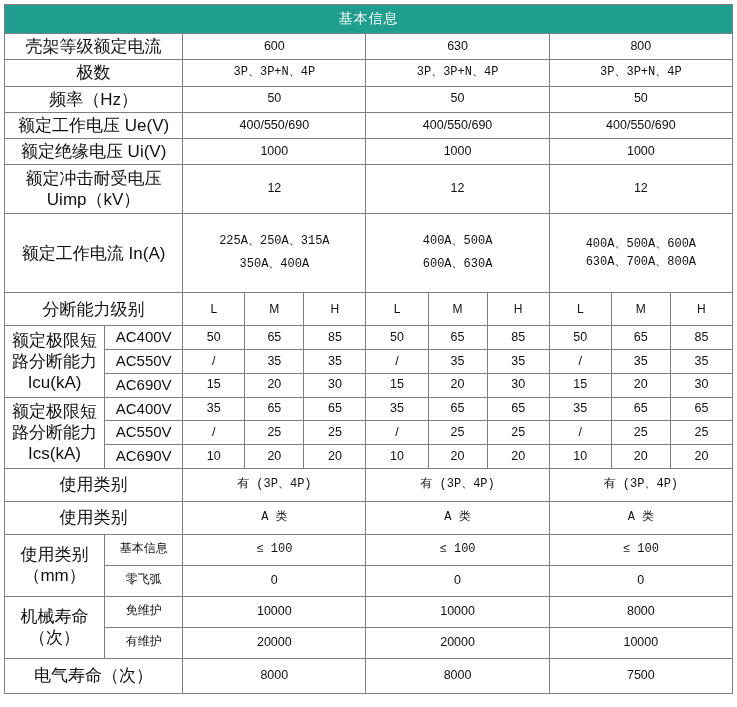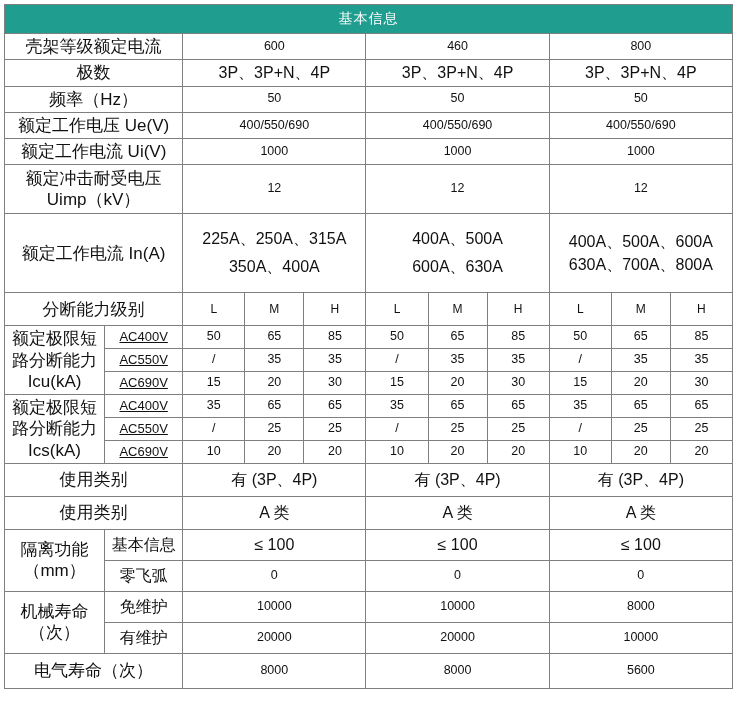--- a/index.html
+++ b/index.html
@@ -42,29 +42,29 @@
     height: 24px;
     border: 1px solid #1f9e8f;
   }
   .rowlabel {
     font-size: 17px;
   }
   .multiline {
     line-height: 1.5;
   }
   .small {
-    font-size: 16px;
+    font-size: 12px;
+    font-family: Liberation Mono, monospace;
   }
   .lvl {
     font-size: 12px;
   }
   .vcode {
-    font-size: 13px;
+    font-size: 15px;
     letter-spacing: 0px;
-    text-decoration: underline;
   }
   .num {
     font-size: 12.5px;
   }
   .nowrap { white-space: nowrap; }
 </style>
 </head>
 <body>
 
 <div id="sheet">
@@ -83,21 +83,21 @@
       <col style="width:62px">
     </colgroup>
     <tbody>
       <tr>
         <td class="title-cell" colspan="11">基本信息</td>
       </tr>
 
       <tr>
         <td colspan="2" class="rowlabel">壳架等级额定电流</td>
         <td colspan="3" class="num">600</td>
-        <td colspan="3" class="num">460</td>
+        <td colspan="3" class="num">630</td>
         <td colspan="3" class="num">800</td>
       </tr>
 
       <tr>
         <td colspan="2" class="rowlabel">极数</td>
         <td colspan="3" class="small nowrap">3P、3P+N、4P</td>
         <td colspan="3" class="small nowrap">3P、3P+N、4P</td>
         <td colspan="3" class="small nowrap">3P、3P+N、4P</td>
       </tr>
 
@@ -109,21 +109,21 @@
       </tr>
 
       <tr>
         <td colspan="2" class="rowlabel">额定工作电压 Ue(V)</td>
         <td colspan="3" class="num">400/550/690</td>
         <td colspan="3" class="num">400/550/690</td>
         <td colspan="3" class="num">400/550/690</td>
       </tr>
 
       <tr>
-        <td colspan="2" class="rowlabel">额定工作电流 Ui(V)</td>
+        <td colspan="2" class="rowlabel">额定绝缘电压 Ui(V)</td>
         <td colspan="3" class="num">1000</td>
         <td colspan="3" class="num">1000</td>
         <td colspan="3" class="num">1000</td>
       </tr>
 
       <tr>
         <td colspan="2" class="rowlabel multiline" style="height:44px">额定冲击耐受电压 Uimp（kV）</td>
         <td colspan="3" class="num">12</td>
         <td colspan="3" class="num">12</td>
         <td colspan="3" class="num">12</td>
@@ -242,21 +242,21 @@
       </tr>
 
       <tr>
         <td colspan="2" class="rowlabel" style="height:28px">使用类别</td>
         <td colspan="3" class="small">A 类</td>
         <td colspan="3" class="small">A 类</td>
         <td colspan="3" class="small">A 类</td>
       </tr>
 
       <tr>
-        <td rowspan="2" class="rowlabel multiline">隔离功能（mm）</td>
+        <td rowspan="2" class="rowlabel multiline">使用类别（mm）</td>
         <td class="small" style="height:26px">基本信息</td>
         <td colspan="3" class="small">≤ 100</td>
         <td colspan="3" class="small">≤ 100</td>
         <td colspan="3" class="small">≤ 100</td>
       </tr>
       <tr>
         <td class="small" style="height:26px">零飞弧</td>
         <td colspan="3" class="num">0</td>
         <td colspan="3" class="num">0</td>
         <td colspan="3" class="num">0</td>
@@ -273,17 +273,17 @@
         <td class="small" style="height:26px">有维护</td>
         <td colspan="3" class="num">20000</td>
         <td colspan="3" class="num">20000</td>
         <td colspan="3" class="num">10000</td>
       </tr>
 
       <tr>
         <td colspan="2" class="rowlabel" style="height:30px">电气寿命（次）</td>
         <td colspan="3" class="num">8000</td>
         <td colspan="3" class="num">8000</td>
-        <td colspan="3" class="num">5600</td>
+        <td colspan="3" class="num">7500</td>
       </tr>
     </tbody>
   </table>
 </div>
 
 </body></html>

